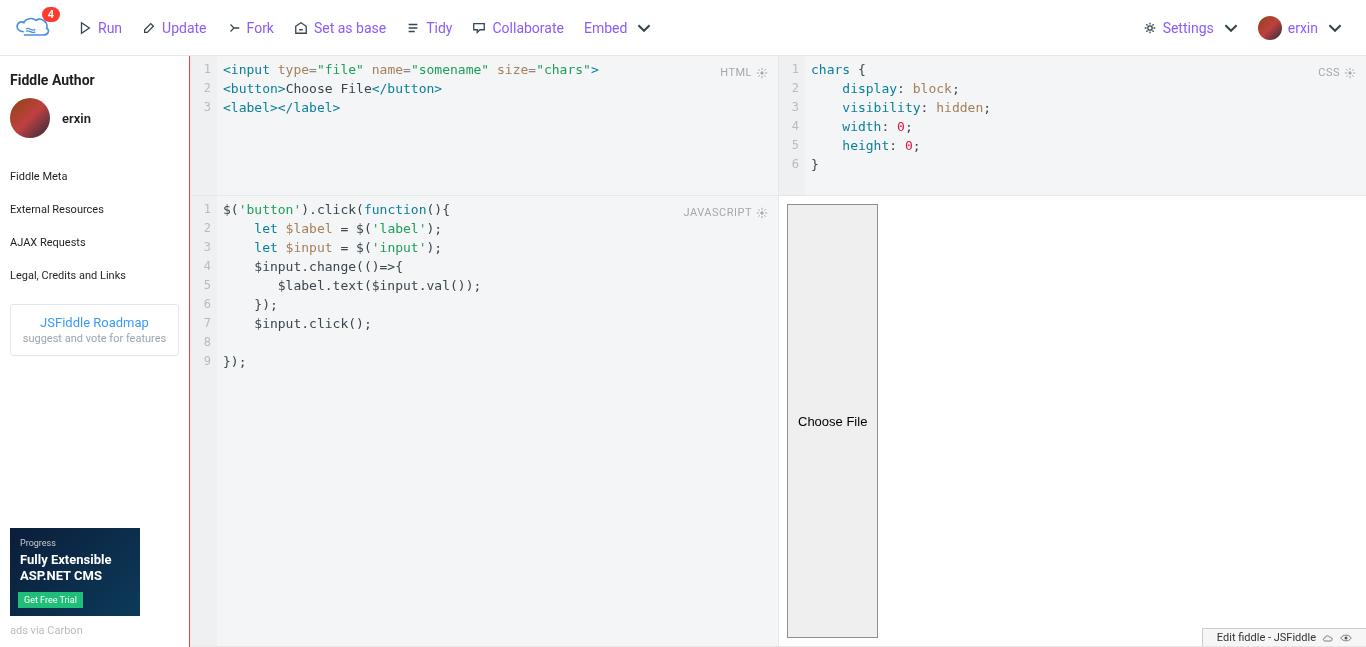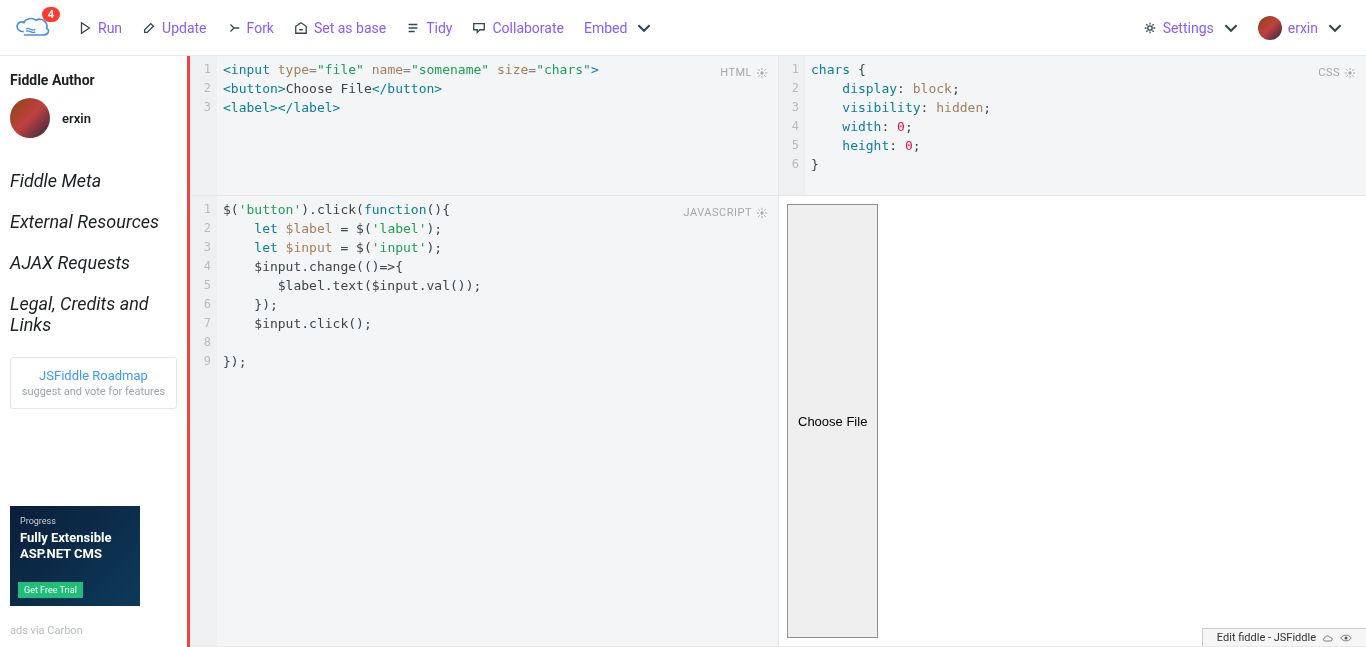--- a/index.html
+++ b/index.html
@@ -11,31 +11,31 @@
 .logo { width: 36px; height: 26px; }
 .badge { position: absolute; top: -6px; right: -10px; background: #ff3b30; color: #fff; font-size: 11px; font-weight: 600; border-radius: 10px; padding: 1px 6px; }
 .tbtn { display: inline-flex; align-items: center; gap: 6px; padding: 6px 10px; color: #8b5cf6; cursor: pointer; font-size: 14px; }
 .tbtn svg { width: 14px; height: 14px; }
 .spacer { flex: 1; }
 .avatar { width: 24px; height: 24px; border-radius: 50%; background: linear-gradient(135deg,#8b4513 0%,#c04040 50%,#2a2a3a 100%); display: inline-block; }
 .chev { width: 10px; height: 10px; margin-left: 4px; }
 
 
 .main { display: flex; height: calc(100vh - 56px); }
-.sidebar { width: 190px; border-right: 3px solid #ef4444; padding: 16px 10px 10px 10px; display: flex; flex-direction: column; position: relative; }
+.sidebar { width: 190px; border-right: 1px solid #ef4444; padding: 16px 10px 10px 10px; display: flex; flex-direction: column; position: relative; }
 .sb-title { font-weight: 700; font-size: 14px; color: #1c2022; margin-bottom: 10px; }
 .sb-user { display: flex; align-items: center; gap: 12px; margin-bottom: 22px; }
 .sb-user .av { width: 40px; height: 40px; border-radius: 50%; background: linear-gradient(135deg,#8b4513 0%,#c04040 50%,#2a2a3a 100%); }
 .sb-user .nm { font-weight: 600; color: #1c2022; }
-.sb-link { padding: 10px 0; color: #1c2022; font-size: 18px; cursor: pointer; font-style: italic; }
+.sb-link { padding: 10px 0; color: #1c2022; font-size: 11px; cursor: pointer; }
 .roadmap { border: 1px solid #e4e7e9; border-radius: 3px; text-align: center; padding: 10px 6px; margin-top: 12px; cursor: pointer; }
 .roadmap .rt { color: #3B99FC; font-size: 13px; }
 .roadmap .rs { color: #9aa5ad; font-size: 11px; margin-top: 2px; }
 .adwrap { margin-top: auto; font-size: 13px; color: #444; }
-.adimg { width: 130px; height: 100px; background: linear-gradient(135deg,#0a1e3a 0%,#0d3a5a 100%); color: #fff; padding: 10px; position: relative; margin-bottom: 18px; }
+.adimg { width: 130px; height: 88px; background: linear-gradient(135deg,#0a1e3a 0%,#0d3a5a 100%); color: #fff; padding: 10px; position: relative; margin-bottom: 8px; }
 .adimg .brand { font-size: 9px; color: #ccc; }
 .adimg .h1 { font-weight: 700; font-size: 13px; line-height: 16px; margin-top: 4px; }
 .adimg .cta { position: absolute; bottom: 8px; left: 8px; background: #1fbf7a; color: #fff; font-size: 9px; padding: 3px 6px; }
 .adtxt { line-height: 18px; }
 .adsrc { color: #b7bcbf; font-size: 11px; margin-top: 8px; }
 
 .panels { flex: 1; display: grid; grid-template-columns: 1fr 1fr; grid-template-rows: 140px 1fr; }
 .pane { position: relative; border-left: 1px solid #e8e8e8; border-bottom: 1px solid #e8e8e8; background: #f3f5f6; display: flex; }
 .pane.result { background: #fff; }
 .gutter { background: #eef0f2; width: 26px; text-align: right; padding: 4px 6px 4px 0; color: #b7bcbf; font-family: "Consolas","Monaco",monospace; font-size: 12px; line-height: 19px; }

